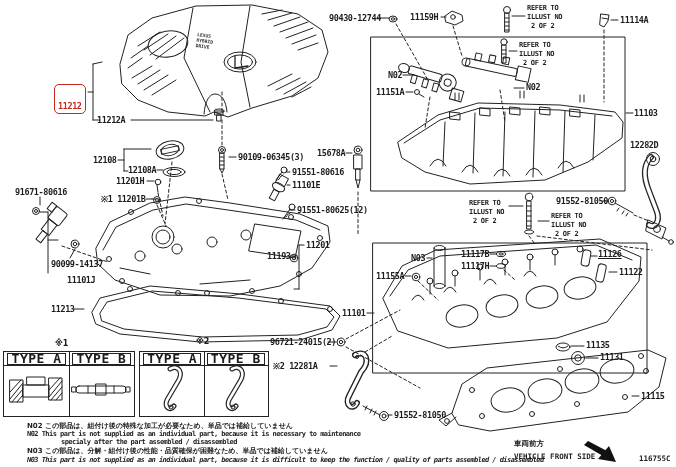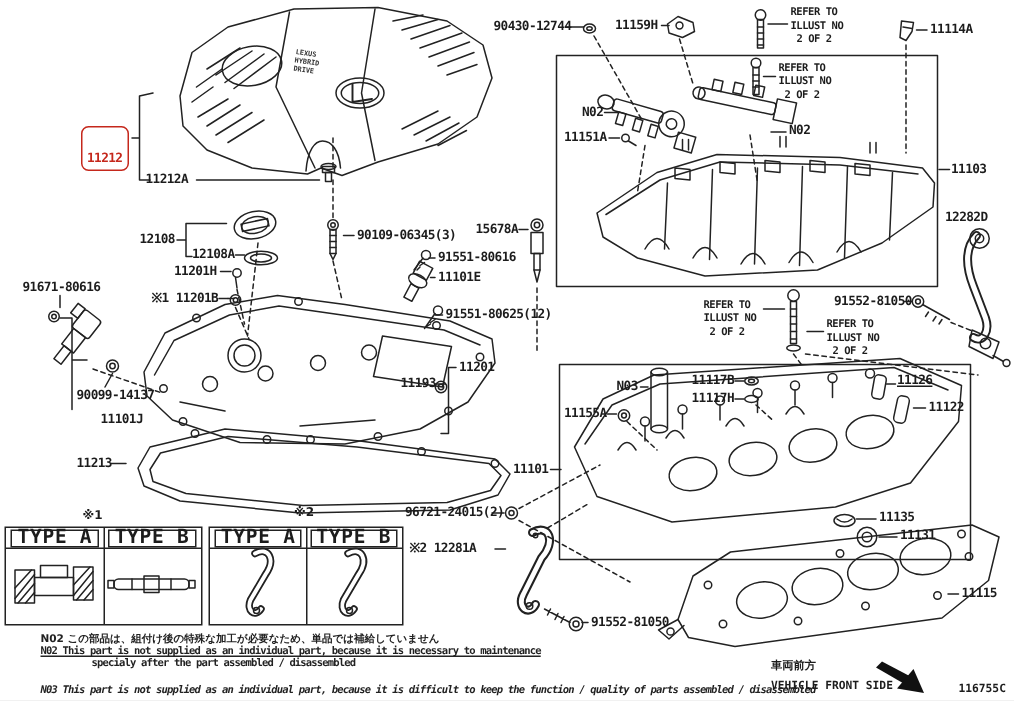--- a/index.html
+++ b/index.html
@@ -452,21 +452,22 @@
   <div class="col-div"></div>
 </div>
 <div class="ptable" style="left:139px;top:351px;width:128px;height:64px;">
   <div class="hdr a">TYPE A</div>
   <div class="hdr b">TYPE B</div>
   <div class="hdr-row"></div>
   <div class="col-div"></div>
 </div>
 
 <div class="note-line jp" style="left:3px;top:421px;">N02 この部品は、組付け後の特殊な加工が必要なため、単品では補給していません</div>
-<div class="note-line" style="left:3px;top:430px;text-decoration:underline;">N02 This part is not supplied as an individual part, because it is necessary to maintenance</div>
+<div class="note-line" style="left:3px;top:430px;">N02 This part is not supplied as an individual part, because it is necessary to maintenance</div>
 <div class="note-line" style="left:37px;top:438px;">specialy after the part assembled / disassembled</div>
+<div class="note-line jp" style="left:3px;top:446px;">N03 この部品は、分解・組付け後の性能・品質確保が困難なため、単品では補給していません</div>
 <div class="note-line" style="left:3px;top:456px;font-style:italic;">N03 This part is not supplied as an individual part, because it is difficult to keep the function / quality of parts  assembled / disassembled</div>
 
 <div class="footer-txt jp" style="left:514px;top:439px;font-family:'DejaVu Sans',sans-serif;">車両前方</div>
 <div class="footer-txt" style="left:514px;top:452px;">VEHICLE FRONT SIDE</div>
 <div class="footer-txt" style="left:639px;top:454px;">116755C</div>
 
 </div>
 
 </body></html>

